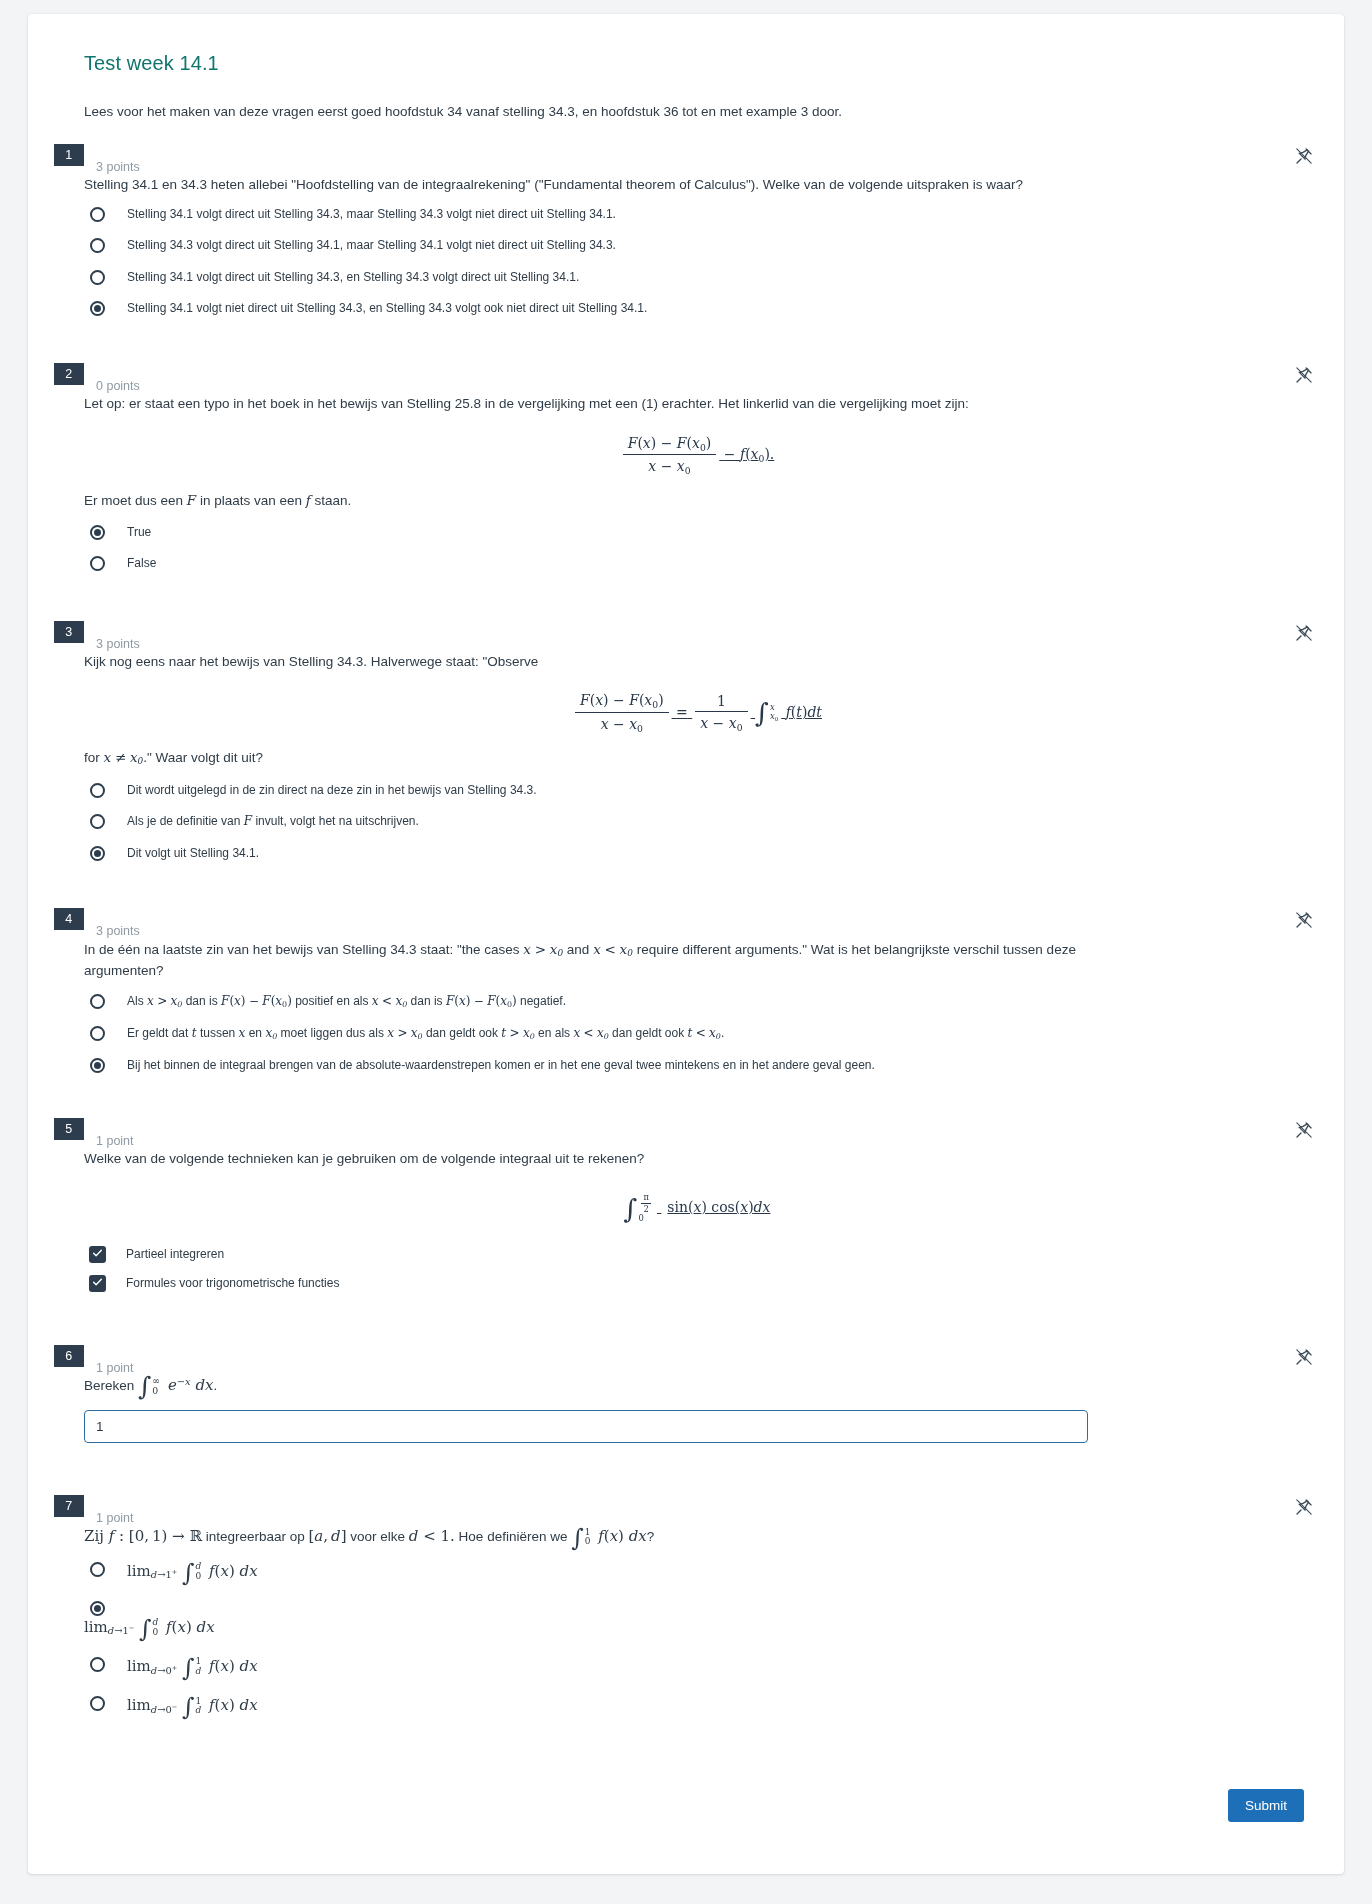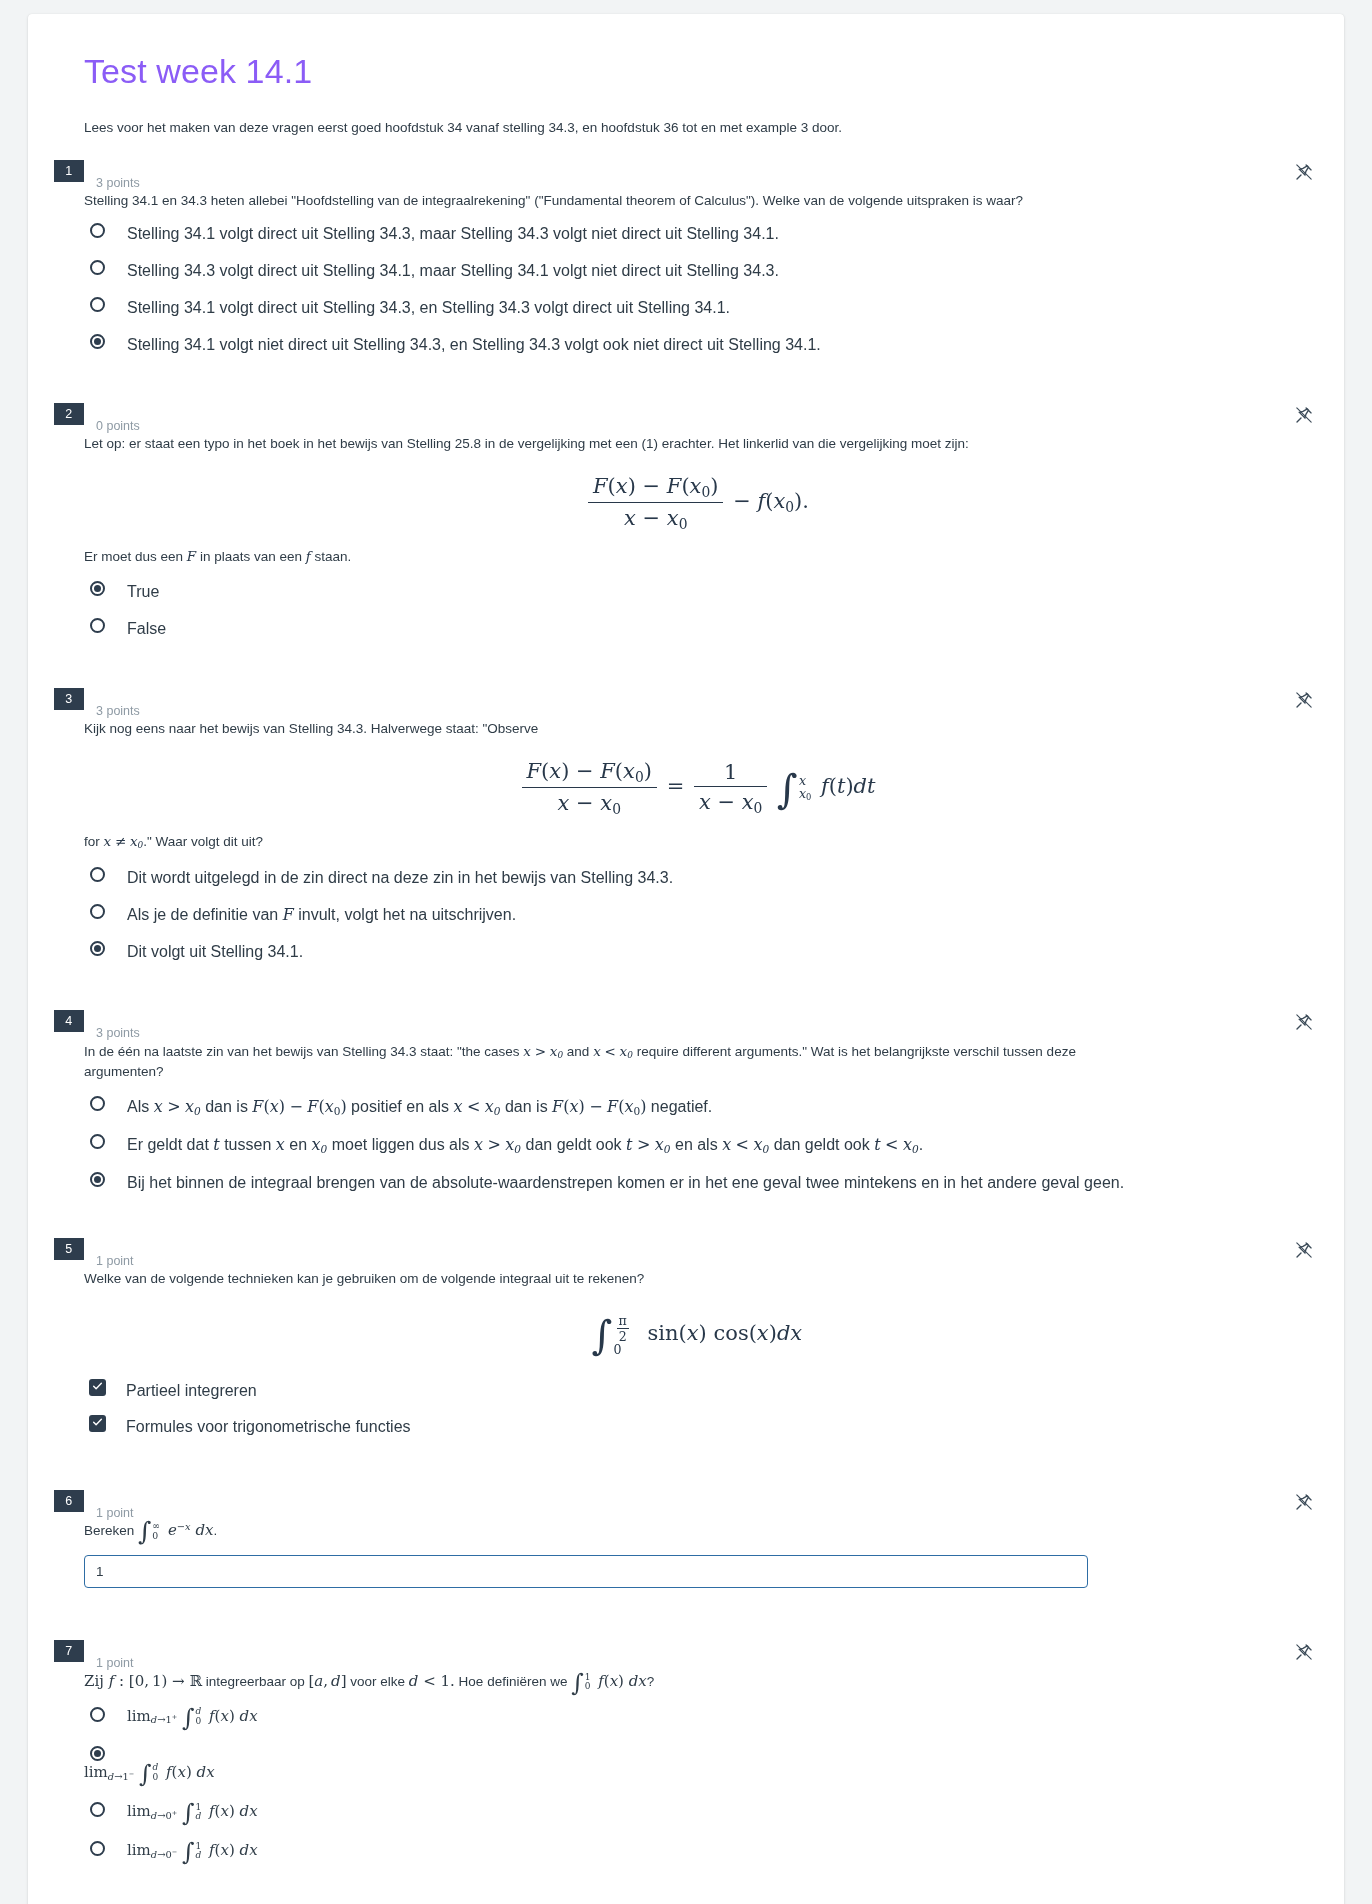--- a/index.html
+++ b/index.html
@@ -24,23 +24,23 @@
   .card {
     background: #ffffff;
     border-radius: 4px;
     box-shadow: 0 1px 3px rgba(0,0,0,0.13), 0 0 1px rgba(0,0,0,0.10);
     box-sizing: border-box;
     padding: 30px 34px 26px 30px;
     position: relative;
     min-height: 1860px;
   }
   h1.quiz-title {
-    font-size: 34px;
+    font-size: 20px;
     font-weight: 400;
-    color: #8b5cf6;
+    color: #0f766e;
     margin: 8px 0 0 26px;
     letter-spacing: 0.1px;
   }
   .intro {
     font-size: 13.5px;
     color: #2f3c47;
     margin: 27px 0 0 26px;
     line-height: 1.45;
   }
   
@@ -132,32 +132,33 @@
     position: relative;
   }
   .checkbox .tick {
     position: absolute;
     left: 3px;
     top: 1px;
     width: 11px;
     height: 12px;
   }
   .opt-label {
-    font-size: 16px;
+    font-size: 12px;
     line-height: 1.45;
     color: #2f3c47;
     padding-top: 1px;
   }
   
   .math { font-family: "DejaVu Serif", serif; color: #28384a; }
   .mi { font-style: italic; }
   .display-math {
     text-align: center;
     margin: 20px 0 14px 0;
-    font-size: 21px;
+    font-size: 14px;
+    text-decoration: underline;
   }
   .frac {
     display: inline-block;
     vertical-align: middle;
     text-align: center;
     margin: 0 3px;
   }
   .frac .num { display: block; padding: 0 5px 2px 5px; border-bottom: 1.2px solid #28384a; }
   .frac .den { display: block; padding: 3px 5px 0 5px; }
   sub { font-size: .66em; vertical-align: -0.28em; }

